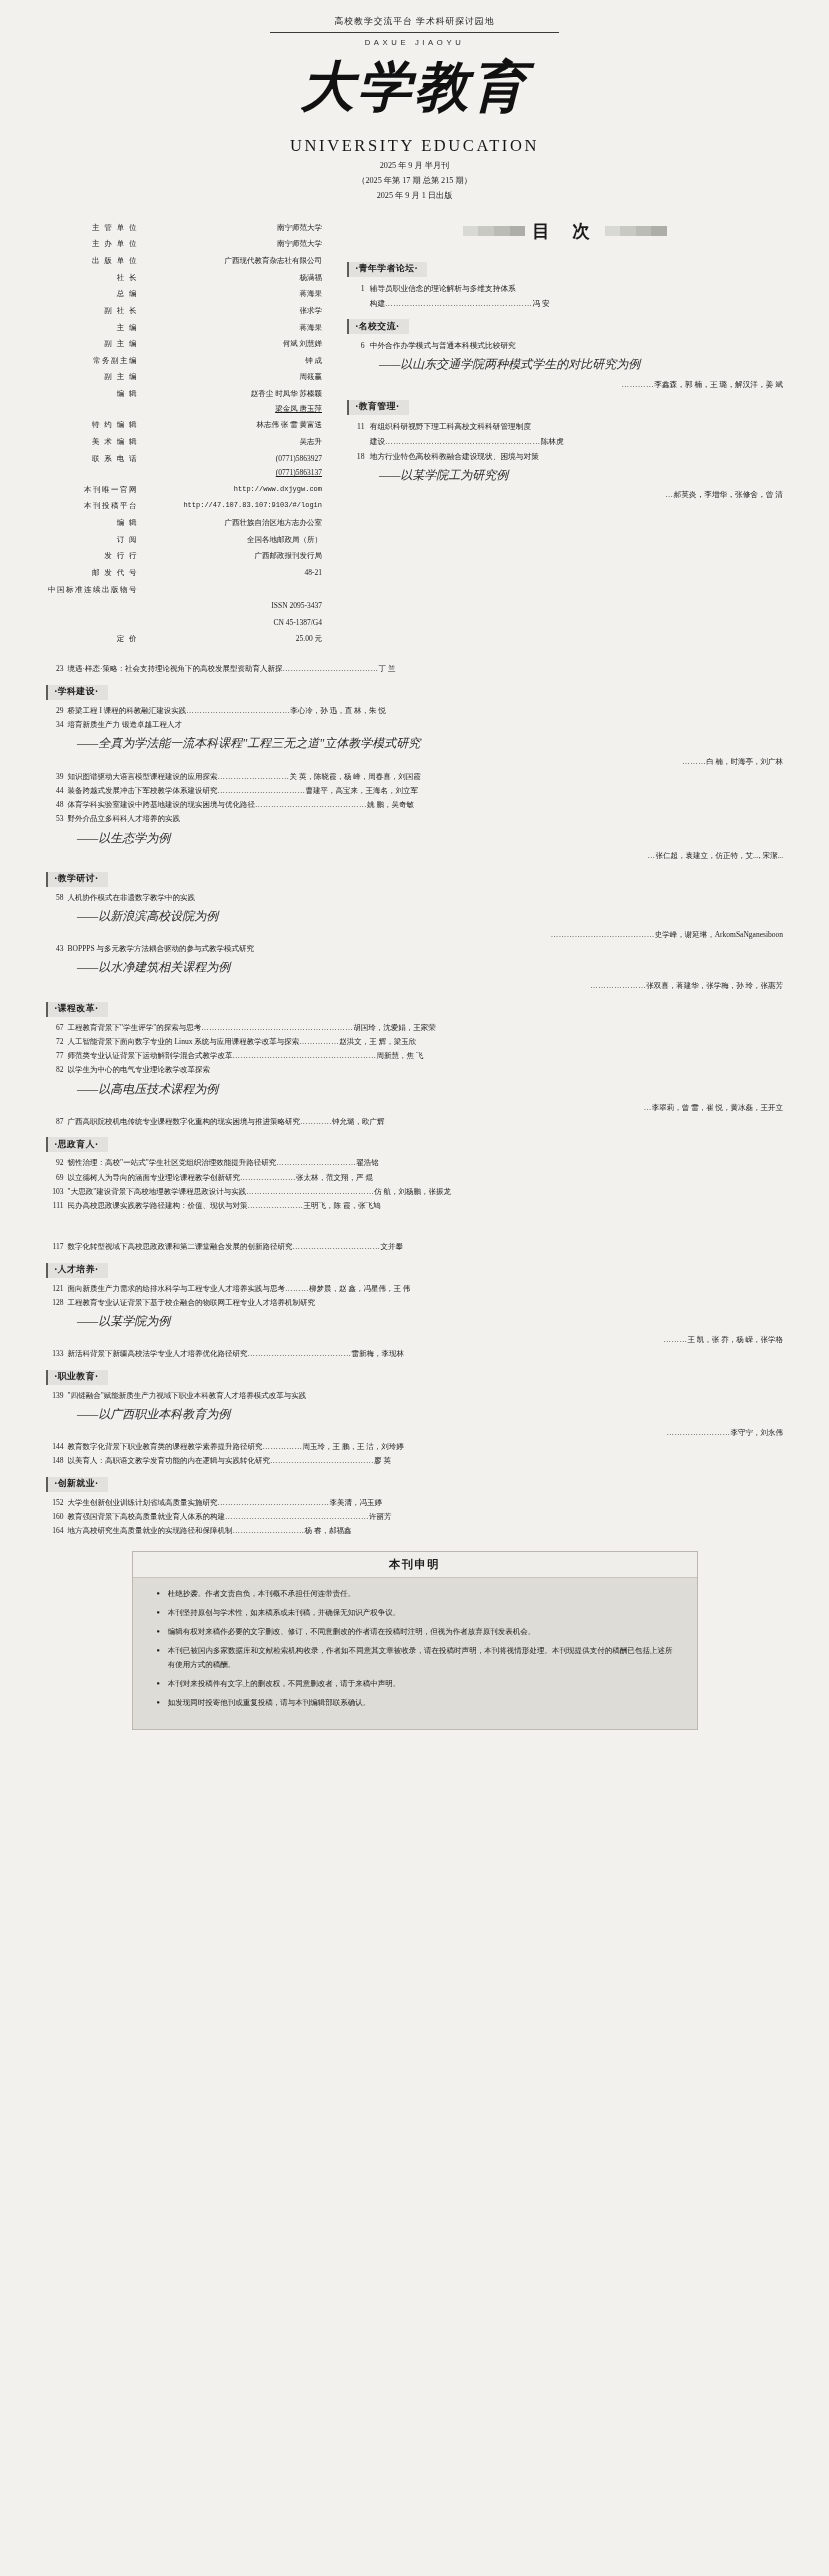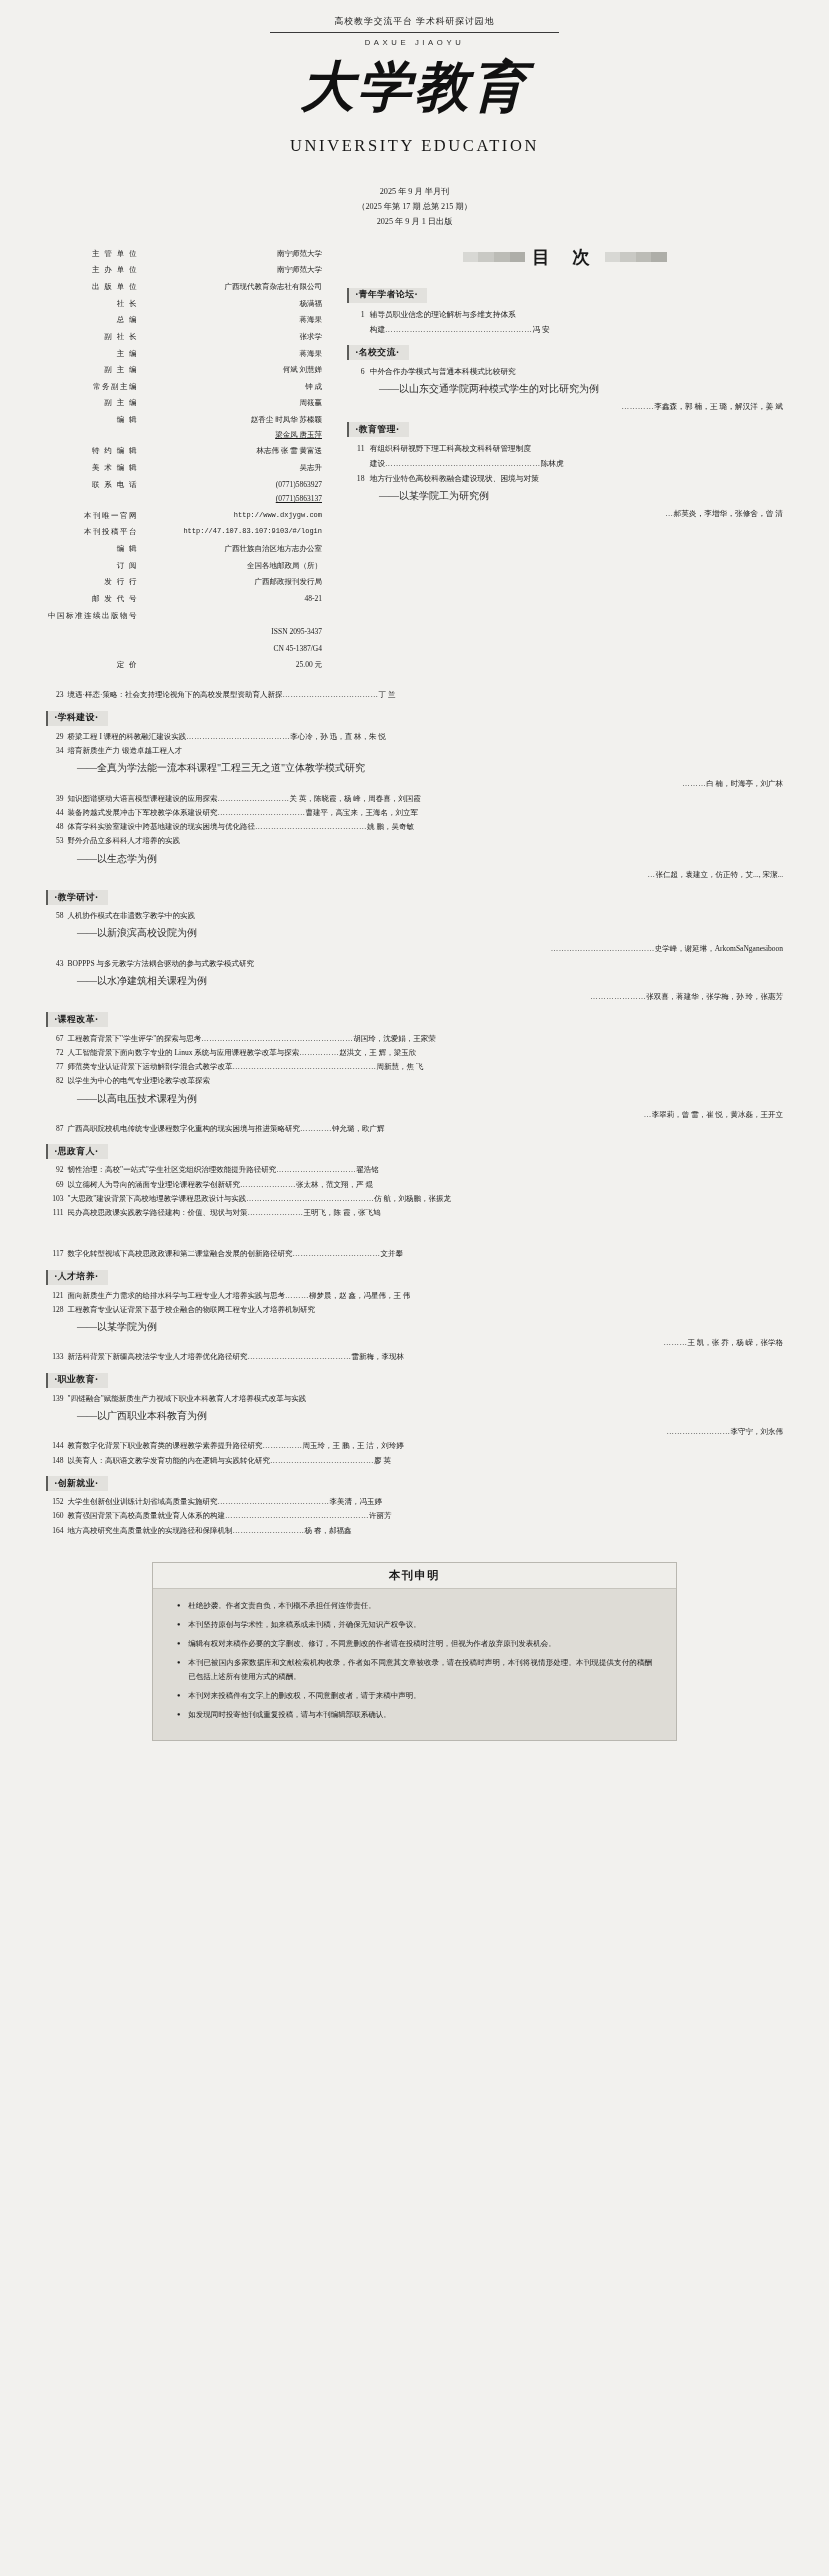--- a/index.html
+++ b/index.html
@@ -45,21 +45,21 @@
     color: #111;
     line-height: 1.05;
   }
   .mh-en {
     font-size: 16.5px;
     letter-spacing: 2.6px;
     margin-top: 21px;
     font-family: "Liberation Serif", serif;
     color: #161616;
   }
-  .mh-issue { margin-top: 28px; font-size: 8.2px; line-height: 1.85; color: #1d1d1d; }
+  .mh-issue { margin-top: 2px; font-size: 8.2px; line-height: 1.85; color: #1d1d1d; }
 
   
   .cols { display: flex; gap: 23px; margin-top: 15.5px; }
   .col-left { width: 278px; flex: 0 0 278px; }
   .col-right { flex: 1 1 auto; }
 
   
   .info-table { font-size: 7.5px; line-height: 1.95; width: 100%; text-align: right; }
   .info-table td { vertical-align: top; padding: 0; }
   .info-lbl { width: 61px; white-space: nowrap; letter-spacing: 1.5px; }
@@ -108,41 +108,42 @@
     align-items: flex-start;
     gap: 4.1px;
   }
   .entry .pg { width: 15.5px; flex: 0 0 15.5px; text-align: right; font-family: "Liberation Serif", serif; }
   .entry .body { flex: 1 1 auto; }
   .entry .title { }
   .dots { letter-spacing: 0.5px; }
   .author { white-space: nowrap; }
   .sub-note {
     display: block;
-    font-size: 10px;
+    font-size: 12px;
     padding-left: 9.3px;
     color: #2b2b2b;
+    font-style: italic;
   }
   .cont-line { display: block; text-align: right; }
 
   
   .rentry { font-size: 7.7px; line-height: 1.95; display: flex; gap: 5.2px; }
   .rentry .pg { width: 17.5px; flex: 0 0 17.5px; text-align: right; }
   .rentry .body { flex: 1 1 auto; }
 
   
   .full { margin-top: 13.4px; }
   .full .entry .pg { width: 17.5px; flex: 0 0 17.5px; }
 
   .hr-space { height: 13.4px; }
 
   
   .decl {
-    margin: 24px auto 0 auto;
-    width: 525px;
+    margin: 12px auto 0 auto;
+    width: 566px;
     background: #dedcd6;
     border: 0.5px solid #b9b7b0;
     padding: 0 0 13.4px 0;
   }
   .decl-title {
     text-align: center;
     font-size: 11.3px;
     font-weight: bold;
     letter-spacing: 1.5px;
     background: #efeeea;

